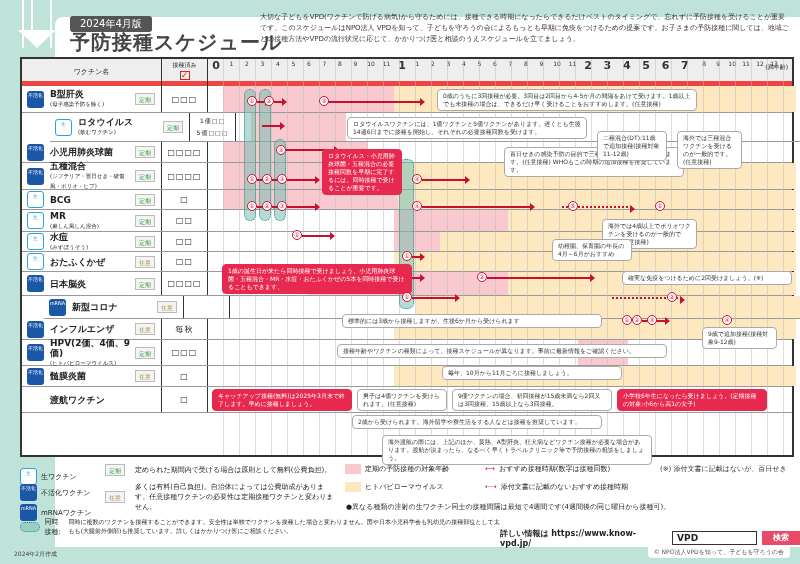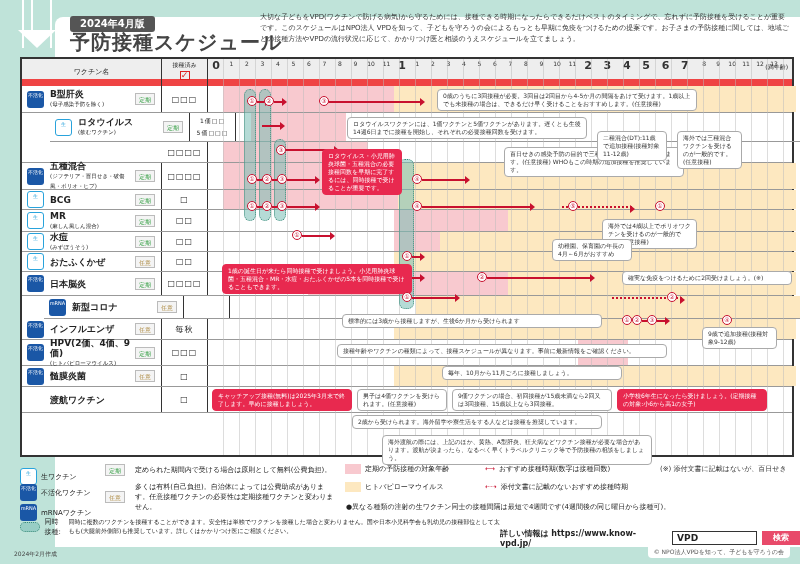--- a/index.html
+++ b/index.html
@@ -2,25 +2,25 @@
 <html><head>
 <meta charset="utf-8">
 <style>
 *{box-sizing:border-box;margin:0;padding:0}
 body{width:800px;height:564px;overflow:hidden;background:#bfe3d9;font-family:"DejaVu Sans",sans-serif;position:relative;color:#222}
 .topband{position:absolute;left:0;top:0;width:800px;height:60px;background:#bfe3d9}
 .pencil{position:absolute;left:22px;top:0;width:30px;height:48px;border-left:2px solid #fff;border-right:2px solid #fff}
 .pencil:before{content:"";position:absolute;left:7px;top:0;width:0;height:30px;border-left:2px solid #fff}
 .pencil:after{content:"";position:absolute;left:-6px;top:30px;border-left:19px solid transparent;border-right:19px solid transparent;border-top:18px solid #fff}
 .sheet{position:absolute;left:55px;top:17px;width:745px;height:530px;background:#fff;border-radius:8px 0 0 0}
-.edition{position:absolute;left:70px;top:16px;background:#555;color:#fff;font-size:10px;font-weight:bold;padding:1px 10px;border-radius:3px}
+.edition{position:absolute;left:70px;top:16px;background:#555;color:#fff;font-size:10px;font-weight:normal;padding:1px 10px;border-radius:3px}
 .title{position:absolute;left:70px;top:29px;font-size:20px;font-weight:bold;color:#444;letter-spacing:1px}
 .intro{position:absolute;left:260px;top:12px;width:530px;font-size:7px;line-height:11px;color:#333}
 .table{position:absolute;left:20px;top:57px;width:774px;height:400px;border:2px solid #333;background:#fff}
-.hdr{position:absolute;left:0;top:0;height:27px;width:100%;background:#eee;border-bottom:7px solid #ef4444}
+.hdr{position:absolute;left:0;top:0;height:27px;width:100%;background:#eee;border-bottom:5px solid #ef4444}
 .hcol1{position:absolute;left:0;top:0;width:140px;height:27px;border-right:1px solid #333;font-size:7px;text-align:center;line-height:27px}
 .hcol2{position:absolute;left:140px;top:0;width:46px;height:27px;border-right:1px solid #333;font-size:6px;text-align:center;padding-top:2px}
 .chk{display:block;margin:1px auto 0;width:10px;height:9px;border:1px solid #d22;color:#d22;font-size:9px;line-height:7px}
 .ages{position:absolute;left:186px;top:0;right:0;height:27px}
 .age{position:absolute;top:2px;font-size:6px;text-align:center;width:12px;line-height:6px;color:#333}
 .age.big{font-size:11px;font-weight:bold;top:4px}
 .manenrei{position:absolute;right:4px;top:4px;font-size:6px}
 .row{position:absolute;left:0;width:100%;border-bottom:1px solid #999}
 .name{position:absolute;left:0;top:0;width:140px;height:100%;border-right:1px solid #333;display:flex;align-items:center;padding-left:5px}
 .badge{width:17px;height:17px;border-radius:3px;font-size:5px;text-align:center;color:#fff;line-height:7px;padding-top:1px;flex:none}
@@ -129,20 +129,25 @@
           <span class="tag t">定期</span>
         </div>
         <div class="doses">
           <span style="font-size:6px;line-height:12px;text-align:center"><span>1価□□</span><br><span>5価□□□</span></span>
         </div>
         <div class="tl">
           <div class="pink" style="left:15px;width:95px"></div>
         </div>
       </div>
       <div class="row" style="top: 83px; height: 21px;">
+        <div class="name">
+          <span class="badge b-inact">不活化</span>
+          <span class="vn"><span>小児用肺炎球菌</span><small></small></span>
+          <span class="tag t">定期</span>
+        </div>
         <div class="doses">
           <span>□□□□</span>
         </div>
         <div class="tl">
           <div class="pink" style="left:15px;width:145px"></div>
         </div>
       </div>
       <div class="row" style="top: 104px; height: 27px;">
         <div class="name">
           <span class="badge b-inact">不活化</span>

